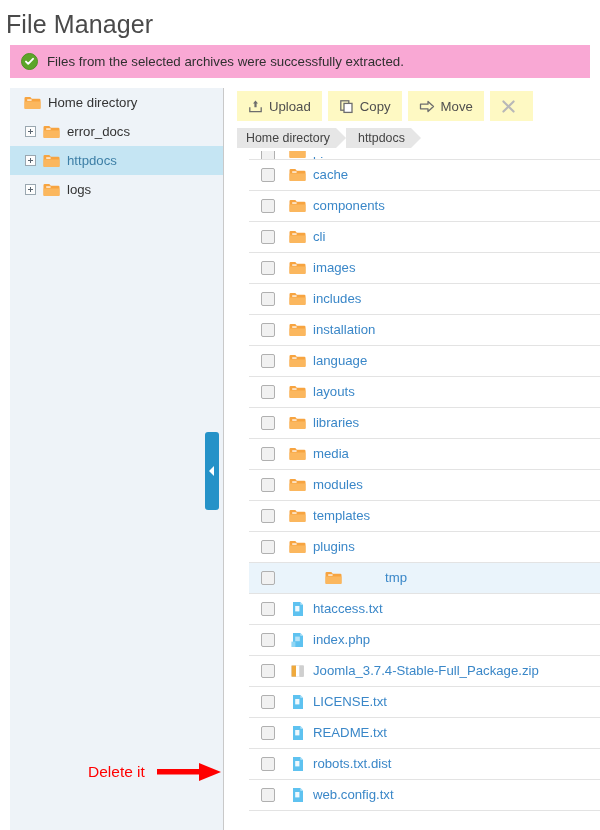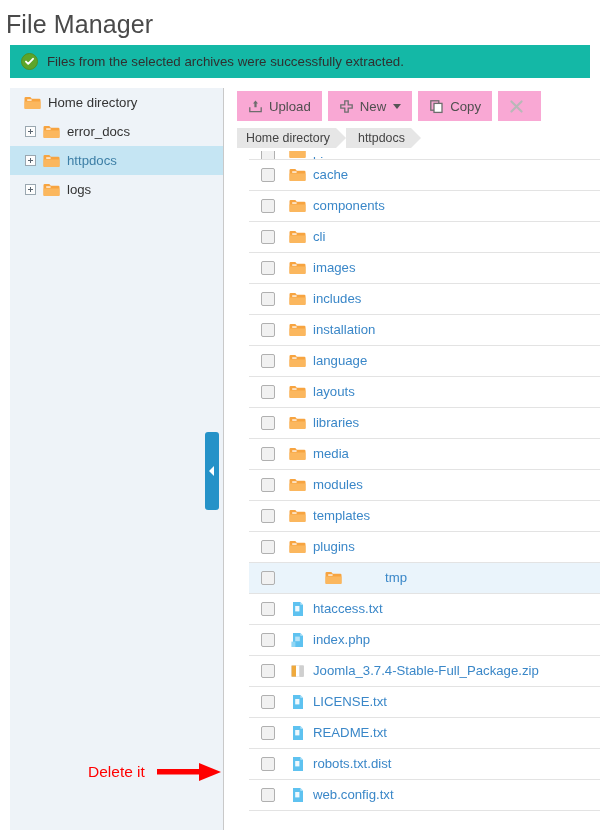--- a/index.html
+++ b/index.html
@@ -20,21 +20,21 @@
     padding: 8px 0 0 6px;
     letter-spacing: 0.1px;
     line-height: 32px;
   }
 
   
   #status-banner {
     position: absolute;
     top: 45px; left: 10px;
     width: 580px; height: 33px;
-    background: #14b8a6;
+    background: #f9a8d4;
     display: flex;
     align-items: center;
     padding-left: 11px;
   }
   #status-banner .check {
     width: 17px; height: 17px;
     border-radius: 50%;
     background: #5da52a;
     border: 1px solid #4f9122;
     display: inline-flex;
@@ -126,21 +126,21 @@
   
   #toolbar {
     position: absolute;
     top: 3px; left: 12px;
     display: flex;
     align-items: flex-start;
     white-space: nowrap;
   }
   .tb-btn {
     height: 30px;
-    background: #f9a8d4;
+    background: #fef9c3;
     border: none;
     margin-right: 6px;
     padding: 0 11px;
     font-size: 13.2px;
     color: #4f4f4f;
     font-family: "Liberation Sans", sans-serif;
     display: inline-flex;
     align-items: center;
     cursor: pointer;
     flex: 0 0 auto;
@@ -331,34 +331,33 @@
             <svg width="15" height="15" viewBox="0 0 15 15">
               <path d="M7.5 1.5 L10 4.6 H8.6 V8.2 H6.4 V4.6 H5 Z" fill="#6d6d6d"></path>
               <path d="M1.8 8.2 V12.6 H13.2 V8.2" stroke="#6d6d6d" stroke-width="1.3" fill="none"></path>
             </svg>
           </span>
           <span>Upload</span>
         </button>
         <button class="tb-btn">
           <span class="tb-ico">
             <svg width="15" height="15" viewBox="0 0 15 15">
-              <path d="M5.8 1.8 H9.2 V5.8 H13.2 V9.2 H9.2 V13.2 H5.8 V9.2 H1.8 V5.8 H5.8 Z" fill="none" stroke="#6d6d6d" stroke-width="1.3"></path>
-            </svg>
-          </span>
-          <span>New</span>
-          <span class="caret"></span>
-        </button>
-        <button class="tb-btn">
-          <span class="tb-ico">
-            <svg width="15" height="15" viewBox="0 0 15 15">
               <rect x="1.8" y="1.8" width="8" height="9.4" fill="none" stroke="#6d6d6d" stroke-width="1.3"></rect>
               <rect x="5" y="4.4" width="8" height="9" fill="#ffffff" stroke="#6d6d6d" stroke-width="1.3"></rect>
             </svg>
           </span>
           <span>Copy</span>
+        </button>
+        <button class="tb-btn">
+          <span class="tb-ico">
+            <svg width="16" height="15" viewBox="0 0 16 15">
+              <path d="M1.5 5.2 H9 V2.4 L14.5 7.5 L9 12.6 V9.8 H1.5 Z" fill="none" stroke="#6d6d6d" stroke-width="1.3" stroke-linejoin="round"></path>
+            </svg>
+          </span>
+          <span>Move</span>
         </button>
         <button class="tb-btn">
           <span class="tb-ico">
             <svg width="15" height="15" viewBox="0 0 15 15">
               <path d="M2.4 2.4 L12.6 12.6 M12.6 2.4 L2.4 12.6" stroke="#b8b8b8" stroke-width="2.1" stroke-linecap="round"></path>
             </svg>
           </span>
         </button>
       </div>
 

